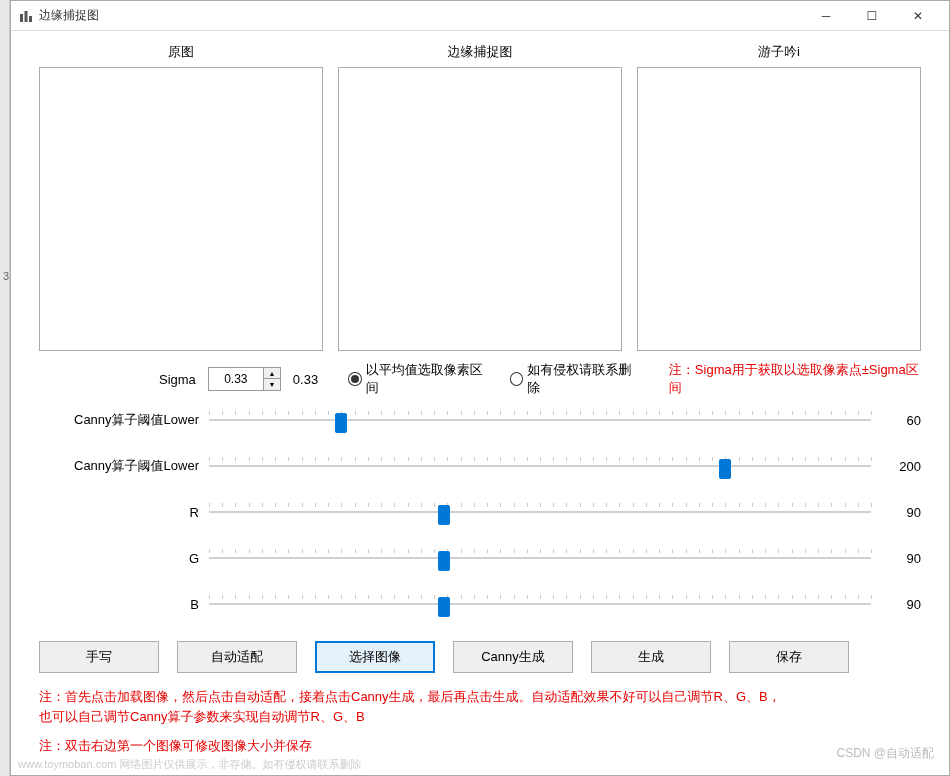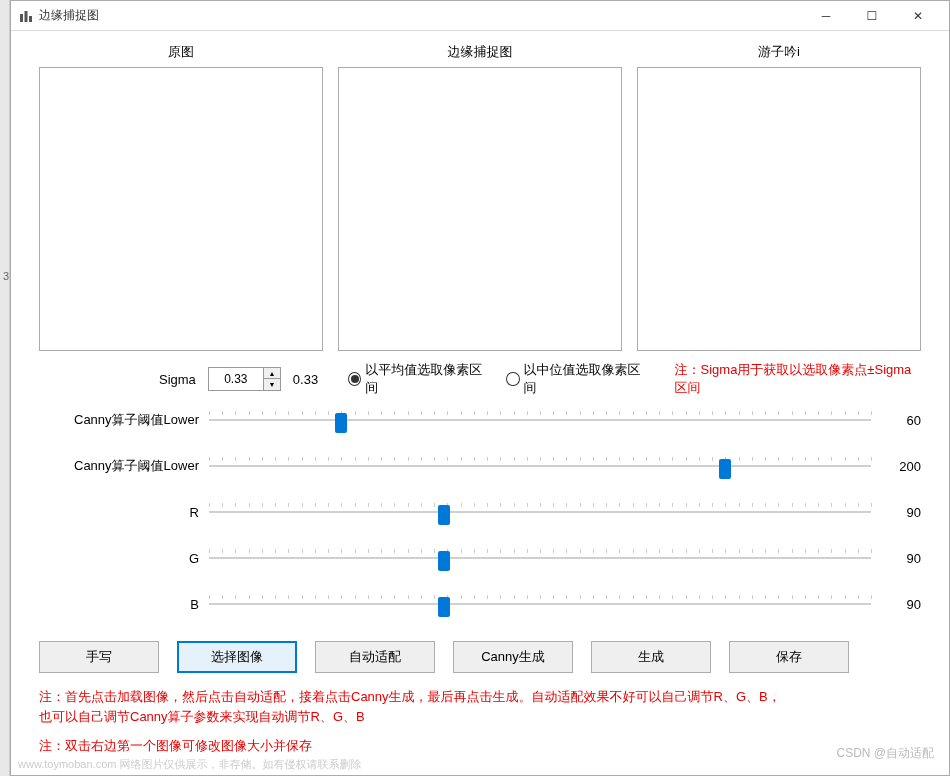--- a/index.html
+++ b/index.html
@@ -105,21 +105,21 @@
         </div>
       </div>
       <span class="sigma-val">0.33</span>
       <div class="radio-group">
         <label class="radio-item">
           <span class="radio checked"></span>
           <span>以平均值选取像素区间</span>
         </label>
         <label class="radio-item">
           <span class="radio"></span>
-          <span>以中位值选取像素区间</span>
+          <span>如有侵权请联系删除</span>
         </label>
       </div>
       <span class="sigma-note">注：Sigma用于获取以选取像素点±Sigma区间</span>
     </div>
 
     <div class="slider-row">
       <div class="slider-label">Canny算子阈值Lower</div>
       <div class="slider-track">
         <div class="ticks" id="ticks-lower">
             <div class="tick" style="left: 0%;"></div>
@@ -423,22 +423,22 @@
             <div class="tick" style="left: 100%;"></div>
           </div>
         <div class="track-line"></div>
         <div class="thumb" id="thumb-b" style="left: 35.5%;"></div>
       </div>
       <div class="slider-val">90</div>
     </div>
 
     <div class="btn-row">
       <div class="btn">手写</div>
+      <div class="btn">自动适配</div>
       <div class="btn selected">选择图像</div>
-      <div class="btn">自动适配</div>
       <div class="btn">Canny生成</div>
       <div class="btn">生成</div>
       <div class="btn">保存</div>
     </div>
 
     <div class="note" style="white-space:pre-line">注：首先点击加载图像，然后点击自动适配，接着点击Canny生成，最后再点击生成。自动适配效果不好可以自己调节R、G、B，
 也可以自己调节Canny算子参数来实现自动调节R、G、B</div>
     <div class="note">注：双击右边第一个图像可修改图像大小并保存</div>
 
   </div>

